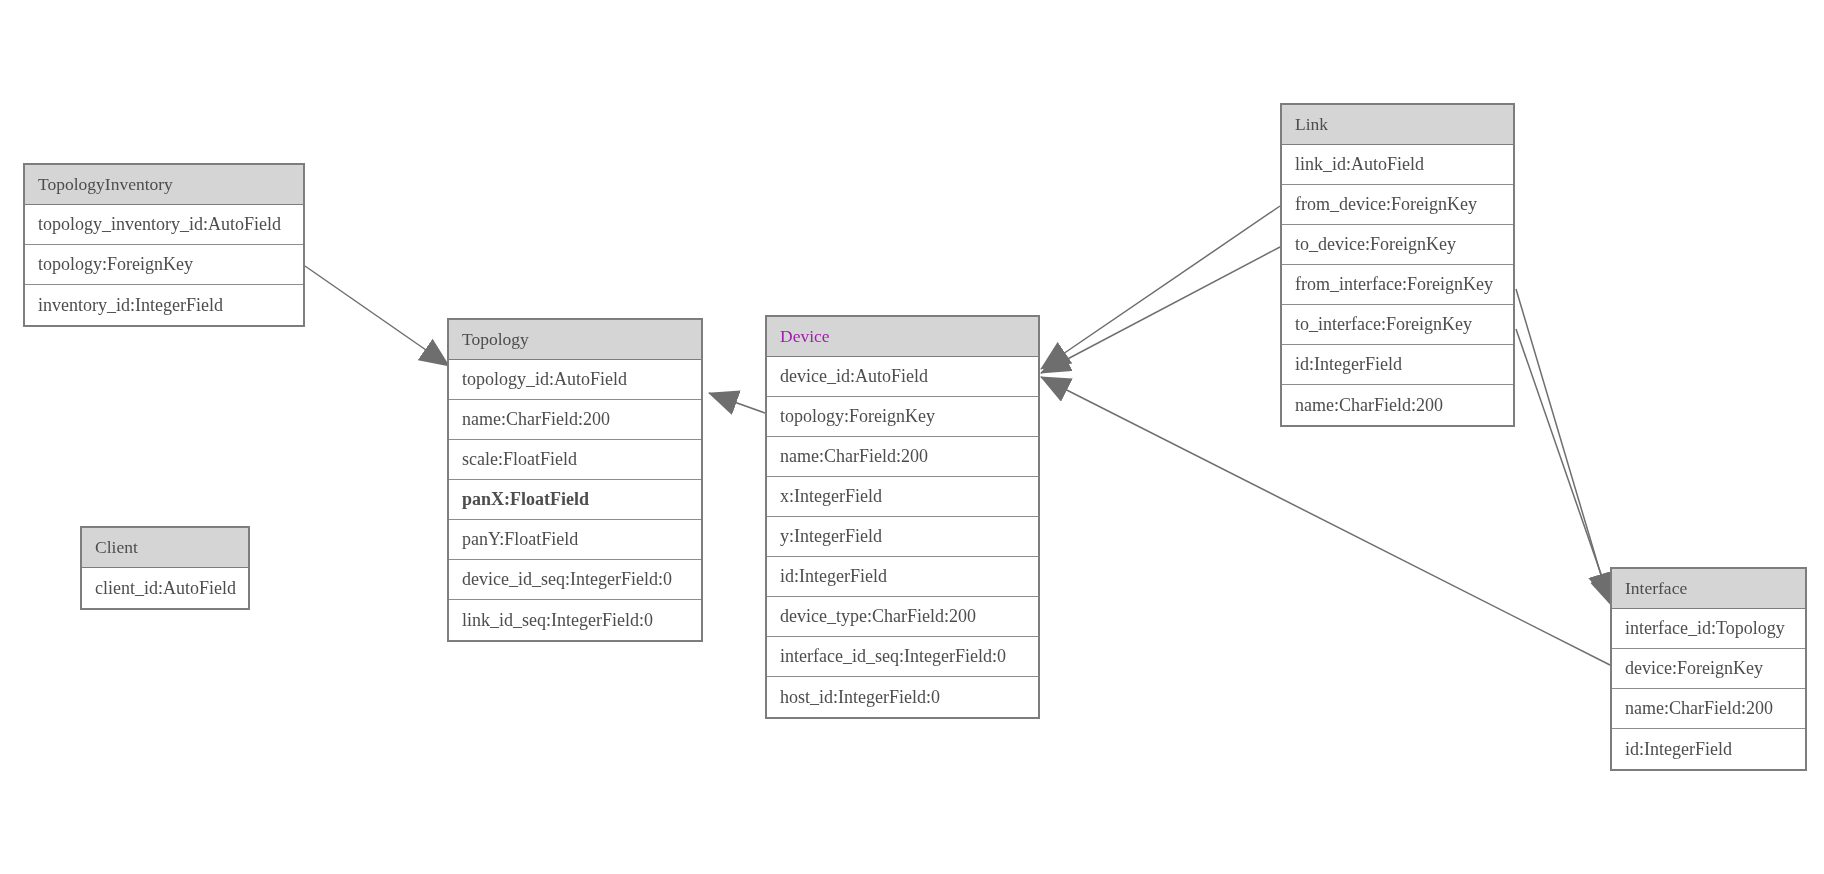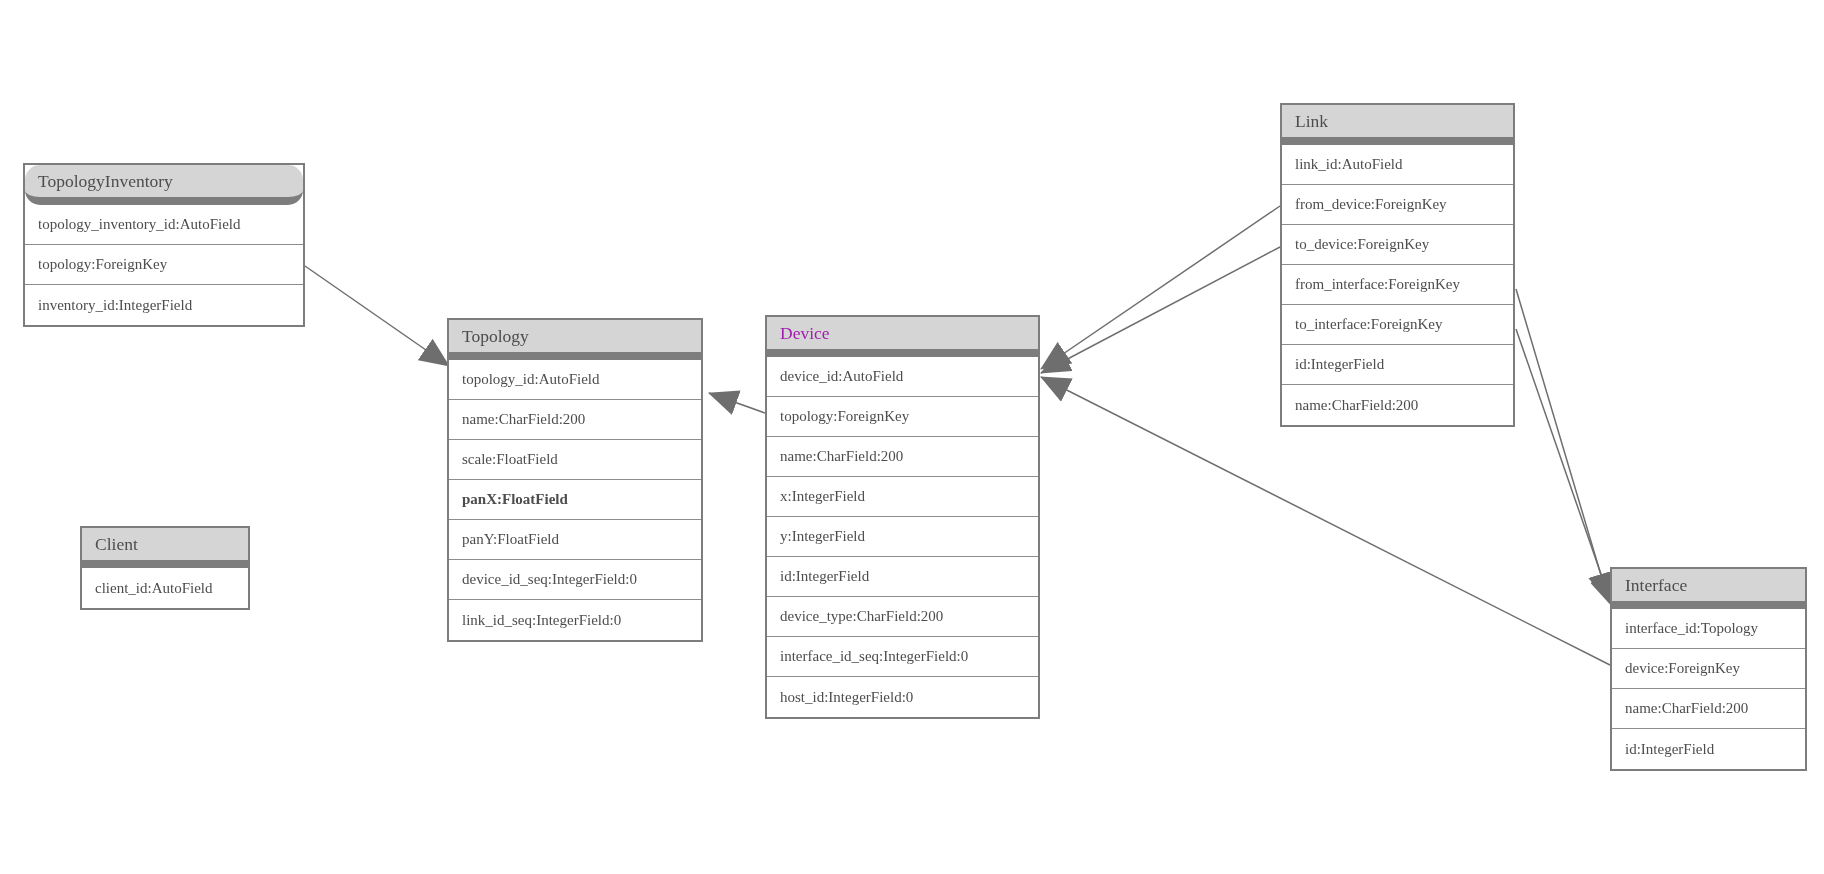--- a/index.html
+++ b/index.html
@@ -29,34 +29,34 @@
     border: 2px solid #7d7d7d;
     background: #ffffff;
   }
   .entity-header {
     box-sizing: border-box;
     height: 40px;
     display: flex;
     align-items: center;
     padding-left: 13px;
     padding-right: 6px;
-    border-bottom: 8px solid #737373;
+    border-bottom: 1px solid #737373;
     font-size: 17.5px;
     overflow: hidden;
     white-space: nowrap;
   }
   .entity-row {
     box-sizing: border-box;
     height: 40px;
     display: flex;
     align-items: center;
     padding-left: 13px;
     padding-right: 6px;
     border-bottom: 1px solid #8d8d8d;
-    font-size: 15px;
+    font-size: 18px;
     overflow: hidden;
     white-space: nowrap;
   }
   .entity-row:last-child {
     border-bottom: none;
   }
 </style>
 </head>
 <body>
 
@@ -70,21 +70,21 @@
   <line x1="305" y1="266" x2="449" y2="366" stroke="#6e6e6e" stroke-width="1.5" marker-end="url(#arrowhead)"></line>
       <line x1="765" y1="413" x2="709" y2="393" stroke="#6e6e6e" stroke-width="1.5" marker-end="url(#arrowhead)"></line>
       <line x1="1280" y1="206" x2="1041" y2="369" stroke="#6e6e6e" stroke-width="1.5" marker-end="url(#arrowhead)"></line>
       <line x1="1280" y1="247" x2="1041" y2="373" stroke="#6e6e6e" stroke-width="1.5" marker-end="url(#arrowhead)"></line>
       <line x1="1516" y1="289" x2="1609" y2="602" stroke="#6e6e6e" stroke-width="1.5" marker-end="url(#arrowhead)"></line>
       <line x1="1516" y1="329" x2="1612" y2="606" stroke="#6e6e6e" stroke-width="1.5" marker-end="url(#arrowhead)"></line>
       <line x1="1610" y1="665" x2="1041" y2="377" stroke="#6e6e6e" stroke-width="1.5" marker-end="url(#arrowhead)"></line>
     </svg>
   <div id="entities">
       <div class="entity" style="left: 23px; top: 163px; width: 282px; border-color: rgb(125, 125, 125); background: rgb(255, 255, 255);">
-        <div class="entity-header" style="background: rgb(213, 213, 213); color: rgb(77, 77, 77); height: 40px; border-bottom-color: rgb(125, 125, 125); border-radius: 15px;">TopologyInventory</div>
+        <div class="entity-header" style="background: rgb(213, 213, 213); color: rgb(77, 77, 77); height: 40px; border-bottom-color: rgb(125, 125, 125);">TopologyInventory</div>
         <div class="entity-row" style="color: rgb(77, 77, 77); height: 40px; border-bottom-color: rgb(141, 141, 141);">topology_inventory_id:AutoField</div>
         <div class="entity-row" style="color: rgb(77, 77, 77); height: 40px; border-bottom-color: rgb(141, 141, 141);">topology:ForeignKey</div>
         <div class="entity-row" style="color: rgb(77, 77, 77); height: 40px; border-bottom-color: rgb(141, 141, 141);">inventory_id:IntegerField</div>
       </div>
       <div class="entity" style="left: 447px; top: 318px; width: 256px; border-color: rgb(125, 125, 125); background: rgb(255, 255, 255);">
         <div class="entity-header" style="background: rgb(213, 213, 213); color: rgb(77, 77, 77); height: 40px; border-bottom-color: rgb(125, 125, 125);">Topology</div>
         <div class="entity-row" style="color: rgb(77, 77, 77); height: 40px; border-bottom-color: rgb(141, 141, 141);">topology_id:AutoField</div>
         <div class="entity-row" style="color: rgb(77, 77, 77); height: 40px; border-bottom-color: rgb(141, 141, 141);">name:CharField:200</div>
         <div class="entity-row" style="color: rgb(77, 77, 77); height: 40px; border-bottom-color: rgb(141, 141, 141);">scale:FloatField</div>
         <div class="entity-row" style="color: rgb(77, 77, 77); height: 40px; border-bottom-color: rgb(141, 141, 141); font-weight: bold;">panX:FloatField</div>

